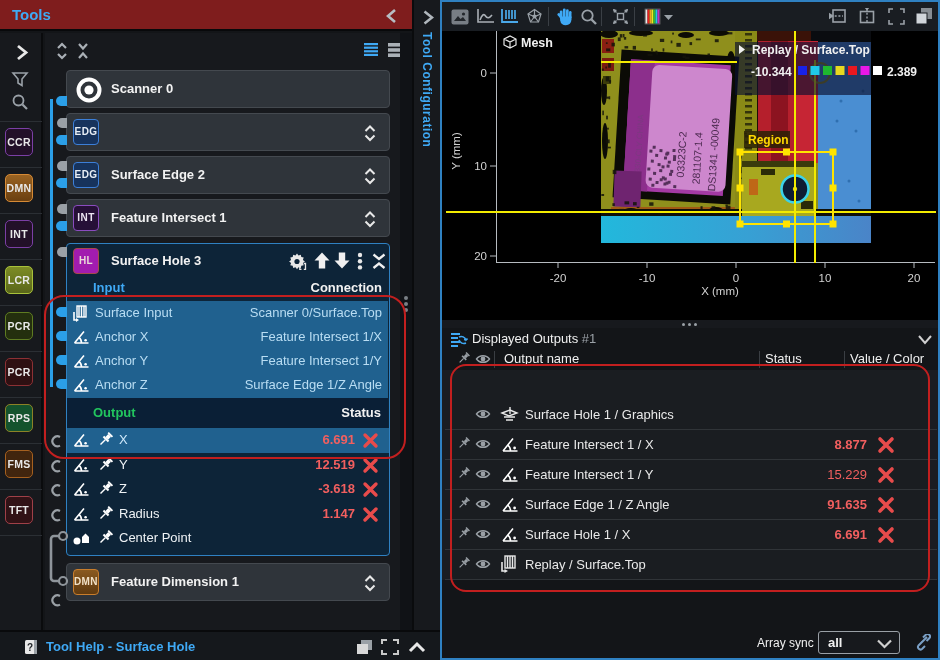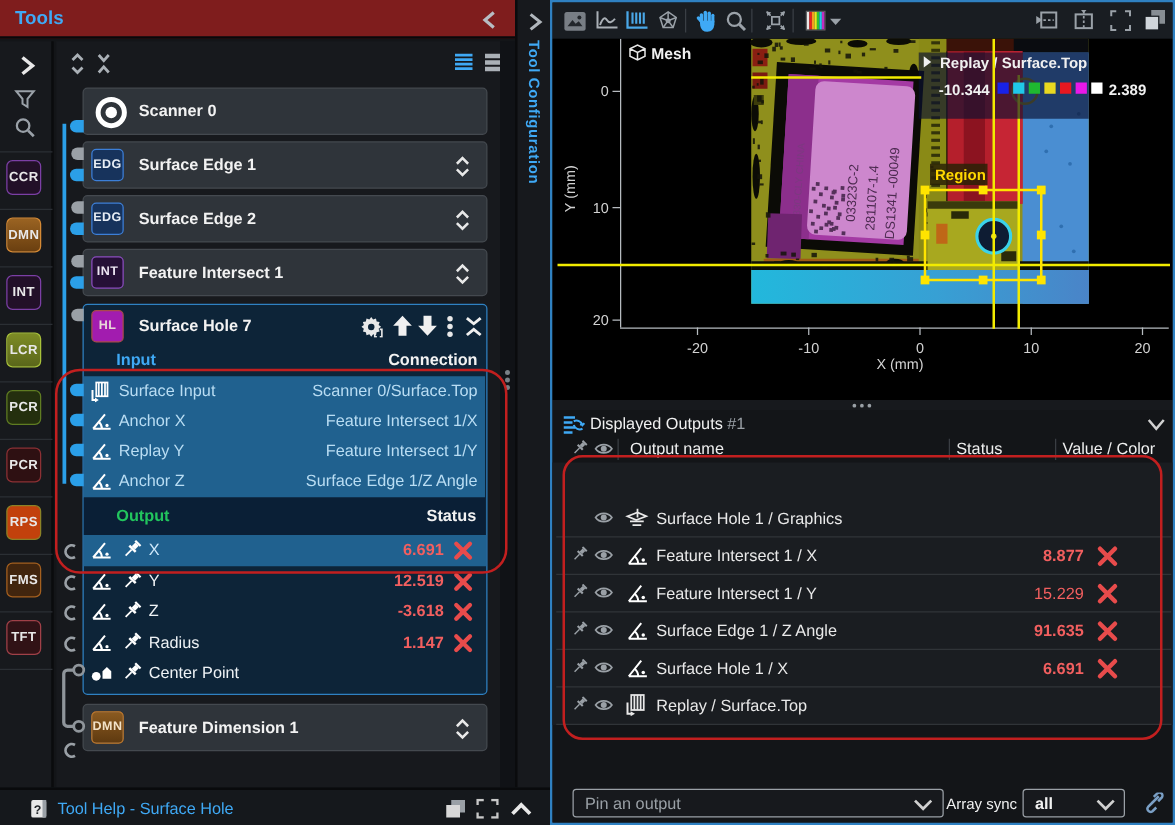--- a/index.html
+++ b/index.html
@@ -43,21 +43,21 @@
   <div class="sbadge" style="top:141px;background:linear-gradient(#9a6322,#6a3f10);border:1.5px solid #d68a35">DMN</div>
   <div class="sep" style="top:180px"></div>
   <div class="sbadge" style="top:187px;background:#221028;border:1.5px solid #7b3fa5">INT</div>
   <div class="sep" style="top:226px"></div>
   <div class="sbadge" style="top:233px;background:linear-gradient(#7d8c25,#5a661a);border:1.5px solid #a9c23a">LCR</div>
   <div class="sep" style="top:272px"></div>
   <div class="sbadge" style="top:279px;background:#242f0e;border:1.5px solid #5f7c22">PCR</div>
   <div class="sep" style="top:318px"></div>
   <div class="sbadge" style="top:325px;background:#2e1012;border:1.5px solid #8c3034">PCR</div>
   <div class="sep" style="top:364px"></div>
-  <div class="sbadge" style="top:371px;background:#c2410c;border:1.5px solid #8c8226">RPS</div>
+  <div class="sbadge" style="top:371px;background:#14532d;border:1.5px solid #8c8226">RPS</div>
   <div class="sep" style="top:410px"></div>
   <div class="sbadge" style="top:417px;background:#41250e;border:1.5px solid #a5601f">FMS</div>
   <div class="sep" style="top:456px"></div>
   <div class="sbadge" style="top:463px;background:#311216;border:1.5px solid #a04048">TFT</div>
   <div class="sep" style="top:502px"></div>
 </div>
 
 <div class="abs" id="toolpanel" style="left:45px;top:33px;width:355px;height:597px;background:#17191d">
 
   <svg class="abs" style="left:8px;top:8px" width="18" height="20">
@@ -87,21 +87,20 @@
 
 <div class="trow" style="top:70px">
   <svg class="abs" style="left:8px;top:5px" width="28" height="28">
       <circle cx="14" cy="14" r="10.5" stroke="#fff" stroke-width="4" fill="none"></circle>
       <circle cx="14" cy="14" r="4.6" fill="#fff"></circle>
     </svg>
   <div class="title" style="left:44px">Scanner 0</div>
 </div>
 <div class="trow" style="top:113px">
   <div class="badge" style="background:#17335c;border:1.5px solid #3c7fd8;color:#e8eef5">EDG</div>
-  <div class="title">Surface Edge 1</div>
   <svg class="chev" width="16" height="18">
       <path d="M3.5 7 L8 2.5 L12.5 7 M3.5 11.5 L8 16 L12.5 11.5" stroke="#e8e8e8" stroke-width="2" fill="none"></path>
     </svg>
 </div>
 <div class="trow" style="top:156px">
   <div class="badge" style="background:#17335c;border:1.5px solid #3c7fd8;color:#e8eef5">EDG</div>
   <div class="title">Surface Edge 2</div>
   <svg class="chev" width="16" height="18">
       <path d="M3.5 7 L8 2.5 L12.5 7 M3.5 11.5 L8 16 L12.5 11.5" stroke="#e8e8e8" stroke-width="2" fill="none"></path>
     </svg>
@@ -110,21 +109,21 @@
   <div class="badge" style="background:#261037;border:1.5px solid #8a4cbf;color:#ece5f2">INT</div>
   <div class="title">Feature Intersect 1</div>
   <svg class="chev" width="16" height="18">
       <path d="M3.5 7 L8 2.5 L12.5 7 M3.5 11.5 L8 16 L12.5 11.5" stroke="#e8e8e8" stroke-width="2" fill="none"></path>
     </svg>
 </div>
 
 <div class="abs" style="left:66px;top:243px;width:324px;height:313px;background:#0d2438;border:1.5px solid #2f81c2;border-radius:4px">
 
   <div class="badge" style="background:#a21caf;border:1.5px solid #a84a4a;color:#e8d8d8;top:4px">HL</div>
-  <div class="abs" style="left:44px;top:0;height:34px;line-height:34px;font-size:13px;font-weight:bold;color:#f2f2f2">Surface Hole 7</div>
+  <div class="abs" style="left:44px;top:0;height:34px;line-height:34px;font-size:13px;font-weight:bold;color:#f2f2f2">Surface Hole 3</div>
 
   <svg class="abs" style="left:222px;top:8px" width="20" height="18">
       <g fill="#e8e8e8">
         <path d="M8 1.5 l1.5 2 2.3-.8 .5 2.4 2.4.5-.8 2.3 2 1.5-2 1.5 .8 2.3-2.4.5-.5 2.4-2.3-.8-1.5 2-1.5-2-2.3.8-.5-2.4-2.4-.5 .8-2.3-2-1.5 2-1.5-.8-2.3 2.4-.5 .5-2.4 2.3.8Z"></path>
         <circle cx="8" cy="9.5" r="2.6" fill="#0d2438"></circle>
         <path d="M12.5 11.5 H10.8 V17.5 H12.5 M14.8 11.5 H16.5 V17.5 H14.8" stroke="#e8e8e8" stroke-width="1.3" fill="none"></path>
       </g>
     </svg>
   <svg class="abs" style="left:246px;top:7px" width="18" height="20">
       <path d="M9 1.5 L16.5 9.5 H12.2 V17.5 H5.8 V9.5 H1.5 Z" fill="#f0f0f0"></path>
@@ -171,21 +170,21 @@
       <div class="abs" style="right:6px;top:4px">Feature Intersect 1/X</div>
     </div>
     <div class="irow" style="top:48px">
       <svg class="abs" style="left:5px;top:3px" width="18" height="18">
           <g stroke="#fff" stroke-width="1.6" fill="none">
             <path d="M2.5 15 H16.5 M2.5 15 L12 3.5"></path>
             <path d="M9.5 15 A7 7 0 0 0 6.9 9.4"></path>
             <circle cx="13.6" cy="12.3" r="1.3" fill="#fff" stroke="none"></circle>
           </g>
         </svg>
-      <div class="abs" style="left:28px;top:4px">Replay Y</div>
+      <div class="abs" style="left:28px;top:4px">Anchor Y</div>
       <div class="abs" style="right:6px;top:4px">Feature Intersect 1/Y</div>
     </div>
     <div class="irow" style="top:72px">
       <svg class="abs" style="left:5px;top:3px" width="18" height="18">
           <g stroke="#fff" stroke-width="1.6" fill="none">
             <path d="M2.5 15 H16.5 M2.5 15 L12 3.5"></path>
             <path d="M9.5 15 A7 7 0 0 0 6.9 9.4"></path>
             <circle cx="13.6" cy="12.3" r="1.3" fill="#fff" stroke="none"></circle>
           </g>
         </svg>
@@ -363,21 +362,21 @@
     </svg>
   <div class="abs" style="left:6px;top:32px;writing-mode:vertical-rl;font-size:12px;font-weight:bold;color:#3fa9f5;letter-spacing:.5px">Tool Configuration</div>
 </div>
 
 <div class="abs" style="left:0;top:630px;width:440px;height:30px;background:#15181c;border-top:2px solid #090a0c">
   <svg class="abs" style="left:24px;top:7px" width="16" height="17">
       <rect x="1" y="1" width="12" height="14" rx="1.5" fill="#e8e8e8"></rect>
       <rect x="10" y="1" width="3" height="14" fill="#9aa0a6"></rect>
       <text x="3" y="12" font-size="10" font-weight="bold" fill="#22262a">?</text>
     </svg>
-  <div class="abs" style="left:46px;top:7px;font-size:13px;font-weight:normal;color:#3fa9f5">Tool Help - Surface Hole</div>
+  <div class="abs" style="left:46px;top:7px;font-size:13px;font-weight:bold;color:#3fa9f5">Tool Help - Surface Hole</div>
   <svg class="abs" style="left:356px;top:7px" width="18" height="16">
       <rect x="5" y="1" width="11" height="10" fill="#9aa0a6"></rect>
       <rect x="1" y="5" width="11" height="10" fill="#d8d8d8"></rect>
     </svg>
   <svg class="abs" style="left:381px;top:7px" width="18" height="16">
       <g stroke="#c8c8c8" stroke-width="2" fill="none">
         <path d="M1 5 V1 H6 M12 1 H17 V5 M17 11 V15 H12 M6 15 H1 V11"></path>
       </g>
     </svg>
   <svg class="abs" style="left:408px;top:8px" width="18" height="14">
@@ -948,26 +947,20 @@
             </g>
           </svg>
         <div class="abs" style="left:80px;top:7px">Replay / Surface.Top</div>
       </div>
     </div>
 
     <div class="abs" style="left:8px;top:36px;width:480px;height:228px;border:2.5px solid #c21f1f;border-radius:16px;z-index:60"></div>
   </div>
 
   <div class="abs" style="left:0;top:626px;width:496px;height:30px;background:#131518">
-    <div class="abs" style="left:16px;top:3px;width:297px;height:23px;background:#17191d;border:1.3px solid #9aa0a6;border-radius:3px">
-      <span style="position:absolute;left:9px;top:3px;font-size:13px;color:#9aa0a6">Pin an output</span>
-      <svg class="abs" style="left:272px;top:7px" width="15" height="11">
-          <path d="M1 1.5 L7.5 8 L14 1.5" stroke="#d0d0d0" stroke-width="2.2" fill="none"></path>
-        </svg>
-    </div>
     <div class="abs" style="left:315px;top:8px;font-size:12px;color:#f0f0f0">Array sync</div>
     <div class="abs" style="left:376px;top:3px;width:82px;height:23px;background:#17191d;border:1.3px solid #9aa0a6;border-radius:3px">
       <span style="position:absolute;left:9px;top:3px;font-size:13px;font-weight:bold;color:#f0f0f0">all</span>
       <svg class="abs" style="left:58px;top:7px" width="15" height="11">
           <path d="M1 1.5 L7.5 8 L14 1.5" stroke="#d0d0d0" stroke-width="2.2" fill="none"></path>
         </svg>
     </div>
     <svg class="abs" style="left:472px;top:6px" width="17" height="17">
         <g stroke="#7a9fc5" stroke-width="2" fill="none">
           <path d="M7 10 L13 4 M9 4.5 L12 1.5 a2.5 2.5 0 0 1 3.5 3.5 L12.5 8 M8 9 L4.5 12.5 a2.5 2.5 0 0 0 3.5 3.5 L11 13" transform="translate(0,-1)"></path>

